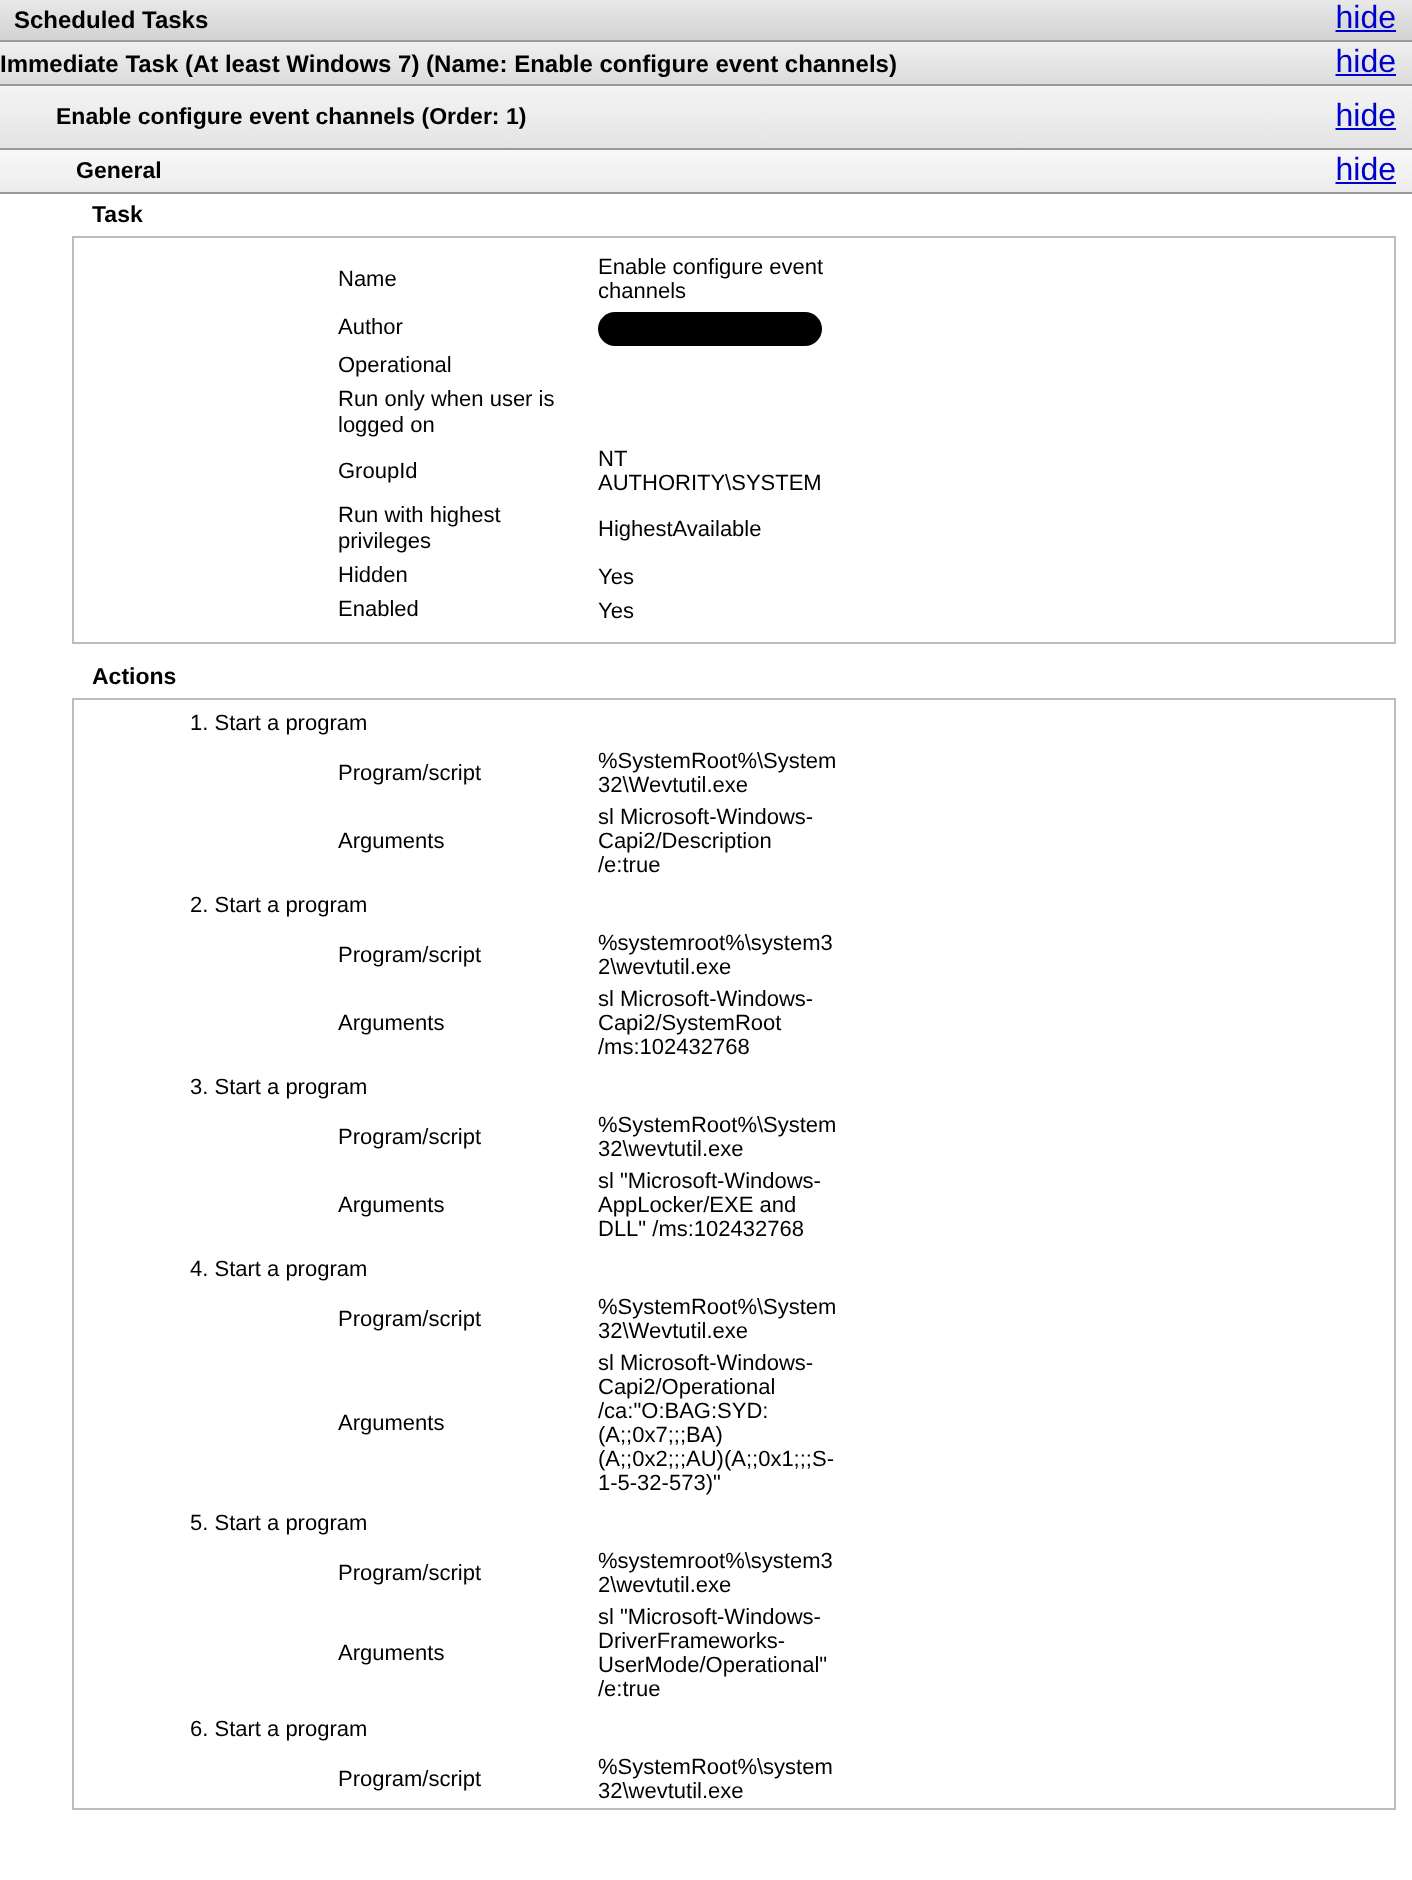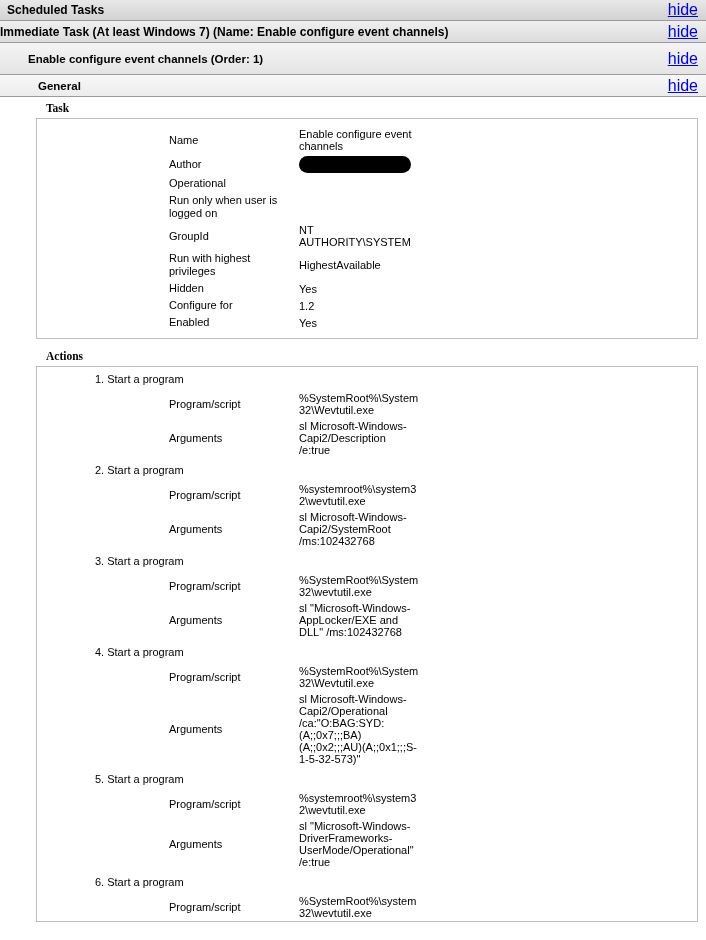--- a/index.html
+++ b/index.html
@@ -67,21 +67,20 @@
 
   
   .section {
     margin-left: 28px;
     margin-right: 0;
   }
   .section-title {
     font-weight: bold;
     font-size: 11.5px;
     padding: 5px 0 4px 18px;
-    font-family: Liberation Serif, serif;
   }
   .section-box {
     border: 1px solid #bdbdbd;
     background: #ffffff;
     margin-left: 8px;
     margin-right: 8px;
   }
 
   
   .prop-row {
@@ -179,24 +178,20 @@
           </div>
           <div class="prop-row">
             <div class="prop-label">Run with highest privileges</div>
             <div class="prop-value">HighestAvailable</div>
           </div>
           <div class="prop-row">
             <div class="prop-label">Hidden</div>
             <div class="prop-value">Yes</div>
           </div>
           <div class="prop-row">
-            <div class="prop-label">Configure for</div>
-            <div class="prop-value">1.2</div>
-          </div>
-          <div class="prop-row">
             <div class="prop-label">Enabled</div>
             <div class="prop-value">Yes</div>
           </div>
         </div>
       <div class="gap"></div>
     </div>
   </div>
 
   <div class="section" style="margin-top:6px;">
     <div class="section-title">Actions</div>

